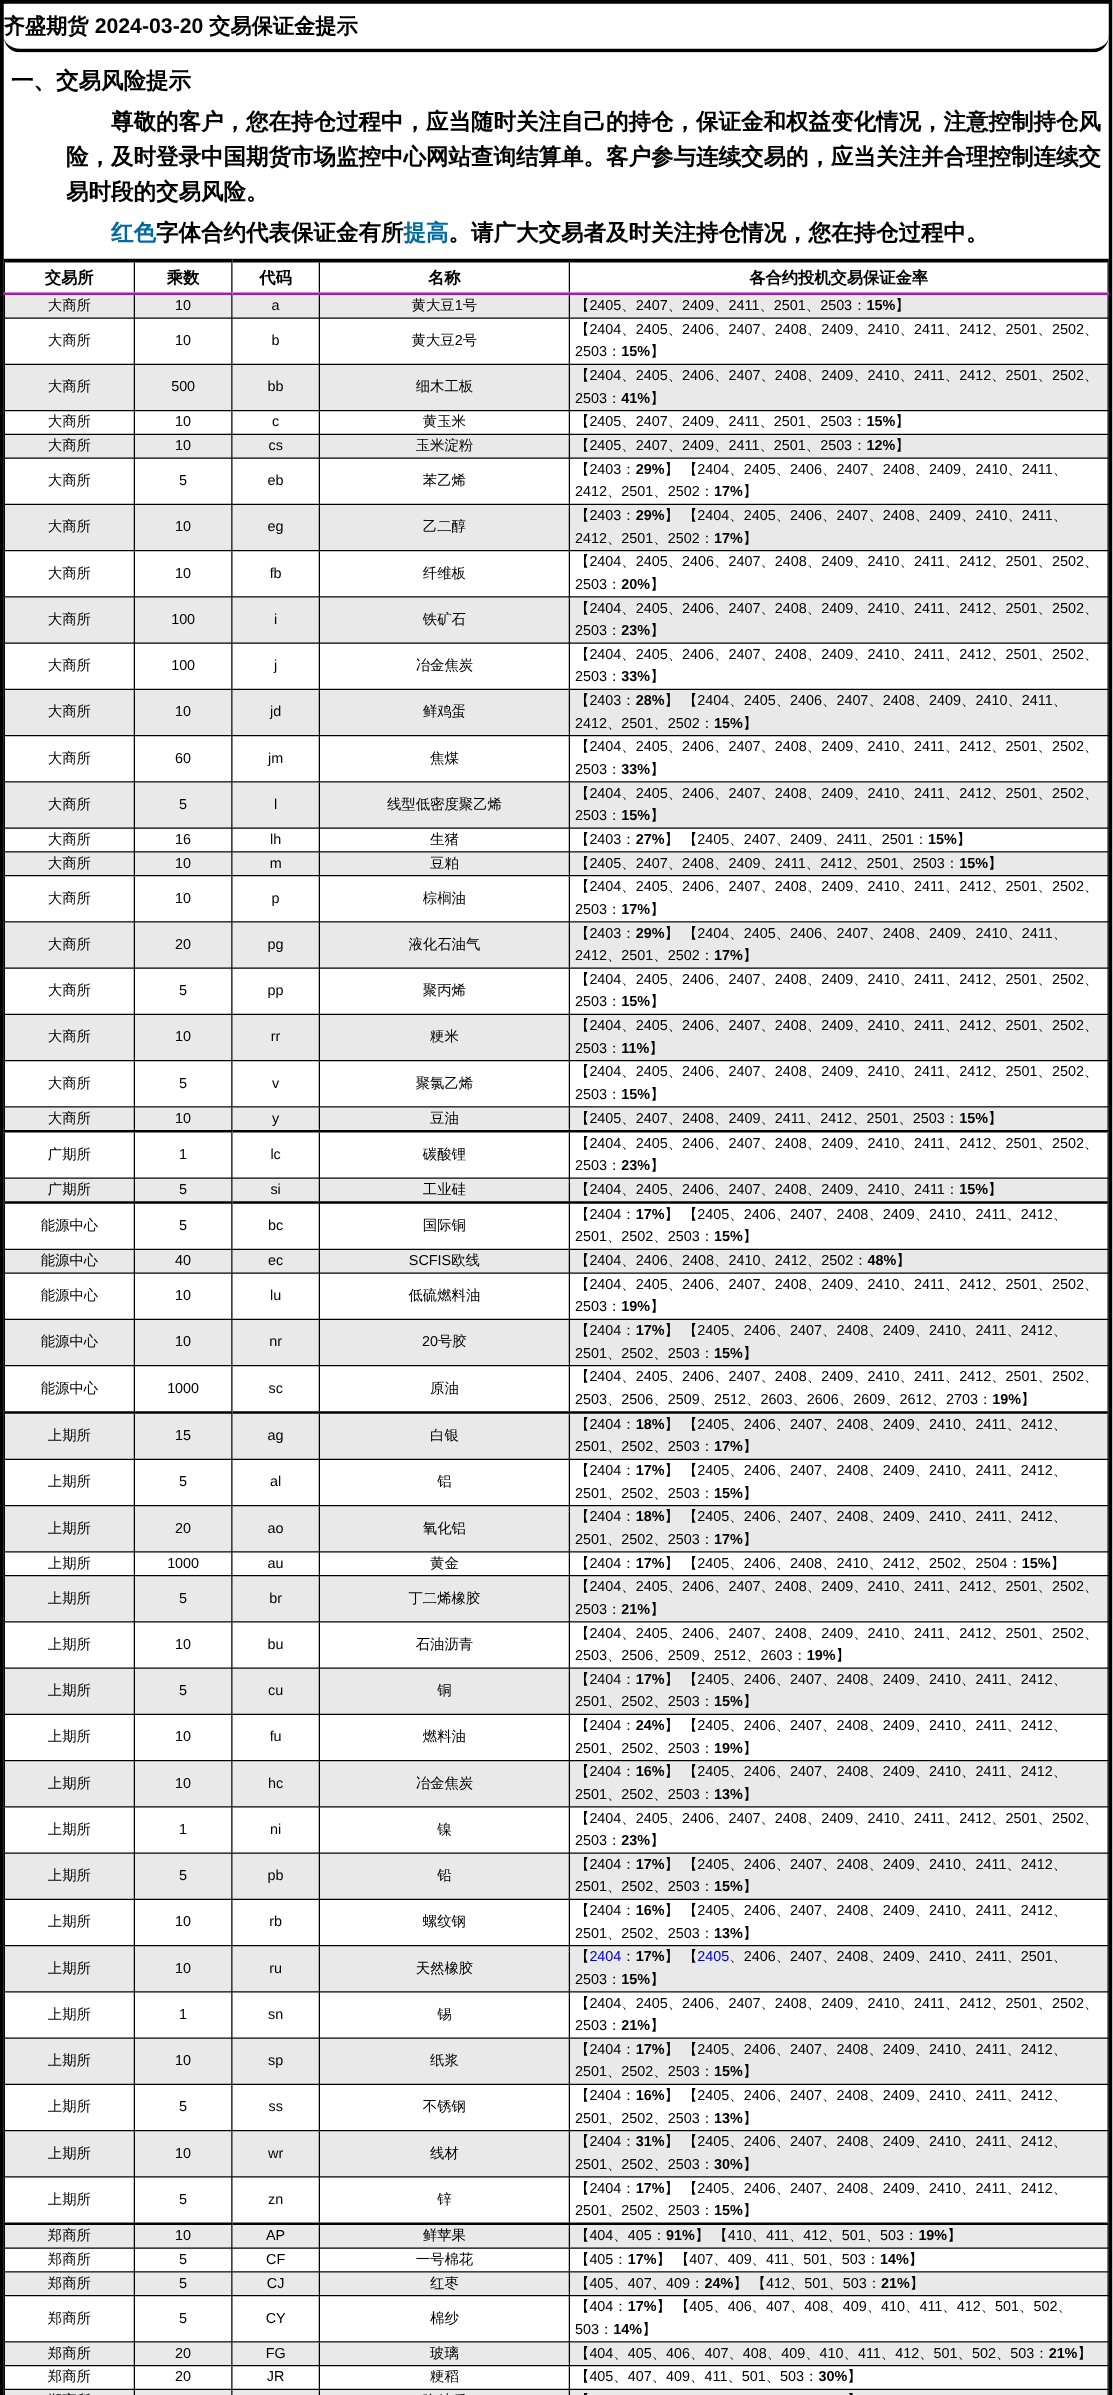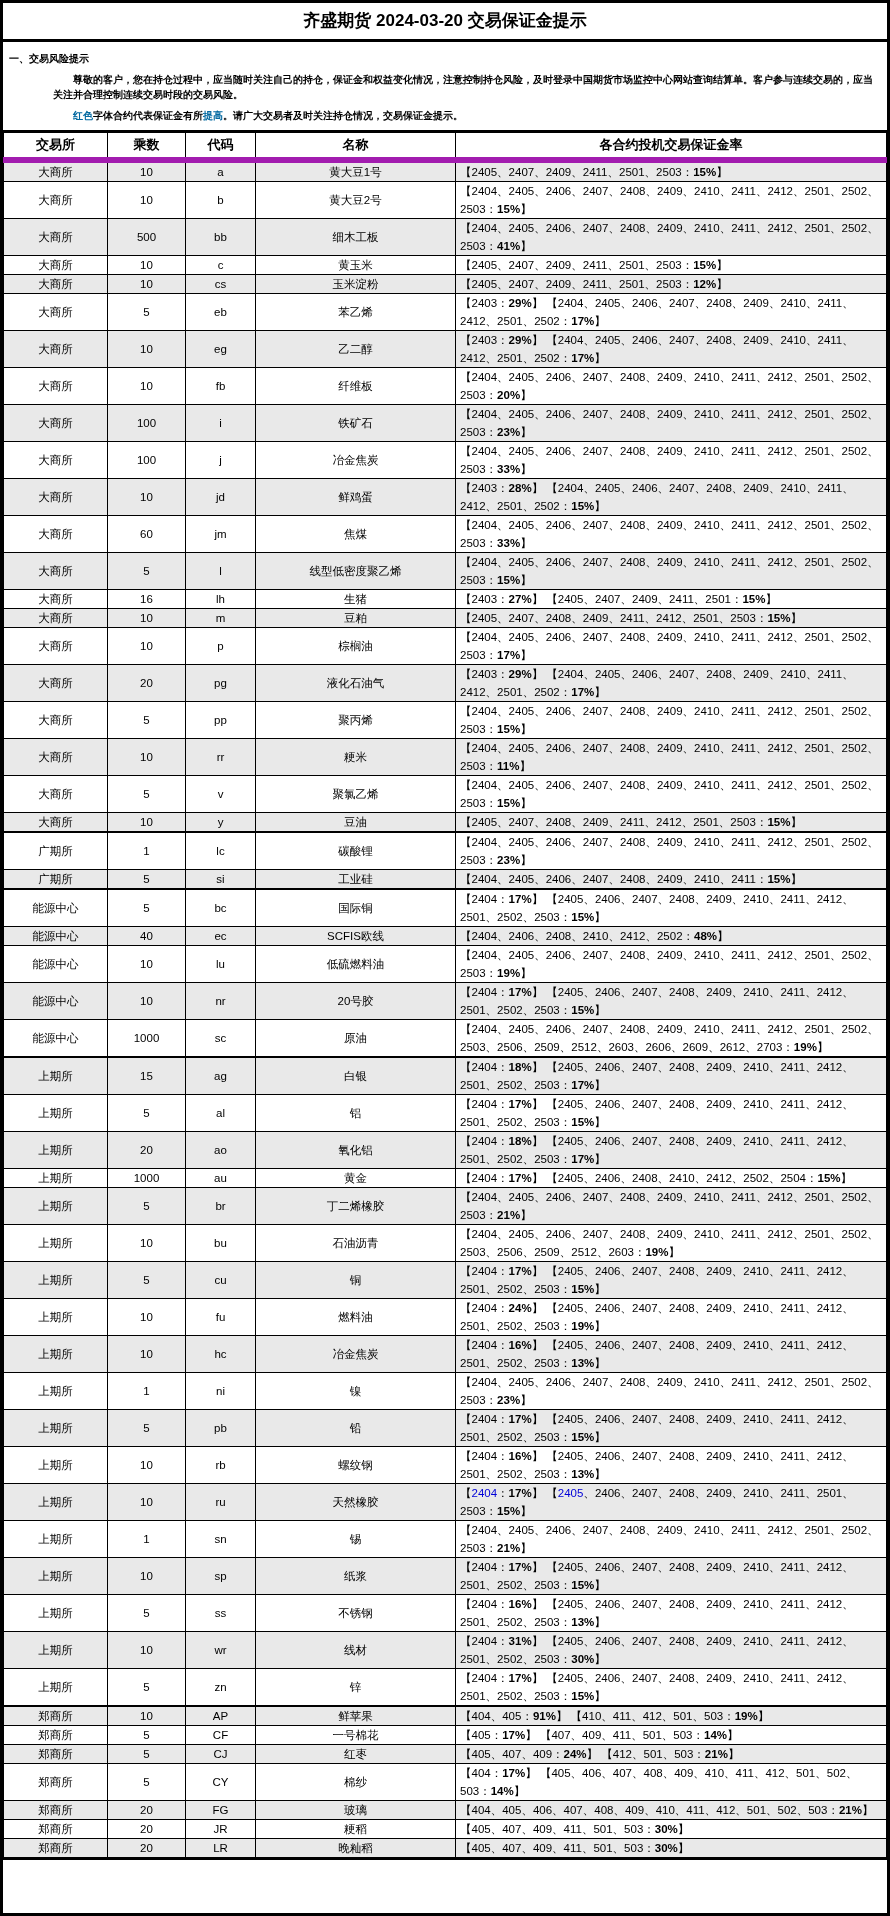--- a/index.html
+++ b/index.html
@@ -2,36 +2,36 @@
 <html><head>
 <meta charset="utf-8">
 <style>
   html,body { margin:0; padding:0; background:#fff; }
   body { font-family:"Liberation Sans","DejaVu Sans",sans-serif; color:#000; }
   .page {
     width:890px; min-height:1916px; box-sizing:border-box;
     border:3px solid #000; background:#fff;
   }
   .doc-title {
-    text-align:center; font-size:17px; font-weight:bold;
-    padding:6px 0 7px; border-bottom:3px solid #000;
+    text-align:left; font-size:17px; font-weight:bold;
+    padding:6px 0 7px; border-bottom:3px solid #000;border-radius:13px;
   }
-  .intro { font-size:10px; font-weight:bold; padding:4px 6px 2px; }
+  .intro { font-size:18px; font-weight:bold; padding:4px 6px 2px; }
   .intro p { margin:5px 0; line-height:1.55; }
   .intro .indent { text-indent:2em;margin-left:44px; }
   .red { color:#0369a1; }
 
   table.margin-table { width:100%; border-collapse:collapse; table-layout:fixed; }
   table.margin-table th, table.margin-table td {
     border:1px solid #000; padding:0 4px; line-height:18px;
     font-size:11.5px; overflow:hidden;
   }
   table.margin-table th {
     font-size:13px; font-weight:bold; text-align:center; padding:3px 0;
-    border-top:3px solid #000; border-bottom:6px solid #a21caf; background:#fff;
+    border-top:3px solid #000; border-bottom:2px solid #a21caf; background:#fff;
   }
   col.c-ex { width:104px; } col.c-mu { width:78px; }
   col.c-co { width:70px; }  col.c-na { width:200px; }
   td.ctr { text-align:center; }
   td.mgn { text-align:left; padding:0 6px;margin-top:28px; }
   tr.shade td { background:#e9e9e9; }
   tr.gs td { border-top:2.5px solid #000; }
   .rate { font-weight:bold; }
   .blue { color:#0000d8; }
   table.margin-table { border-bottom:3px solid #000; }
@@ -39,21 +39,21 @@
 </head>
 <body>
 
 <div class="page">
 
   <div class="doc-title">齐盛期货 2024-03-20 交易保证金提示</div>
 
   <div class="intro">
     <p>一、交易风险提示</p>
     <p class="indent">尊敬的客户，您在持仓过程中，应当随时关注自己的持仓，保证金和权益变化情况，注意控制持仓风险，及时登录中国期货市场监控中心网站查询结算单。客户参与连续交易的，应当关注并合理控制连续交易时段的交易风险。</p>
-    <p class="indent" id="red-line"><span class="red">红色</span><span>字体合约代表保证金有所</span><span class="red">提高</span><span>。请广大交易者及时关注持仓情况，交易保证金提示。</span></p>
+    <p class="indent" id="red-line"><span class="red">红色</span><span>字体合约代表保证金有所</span><span class="red">提高</span><span>。请广大交易者及时关注持仓情况，您在持仓过程中。</span></p>
   </div>
 
   <table class="margin-table">
     <colgroup>
       <col class="c-ex">
         <col class="c-mu">
         <col class="c-co">
         <col class="c-na">
         <col>
     </colgroup>

